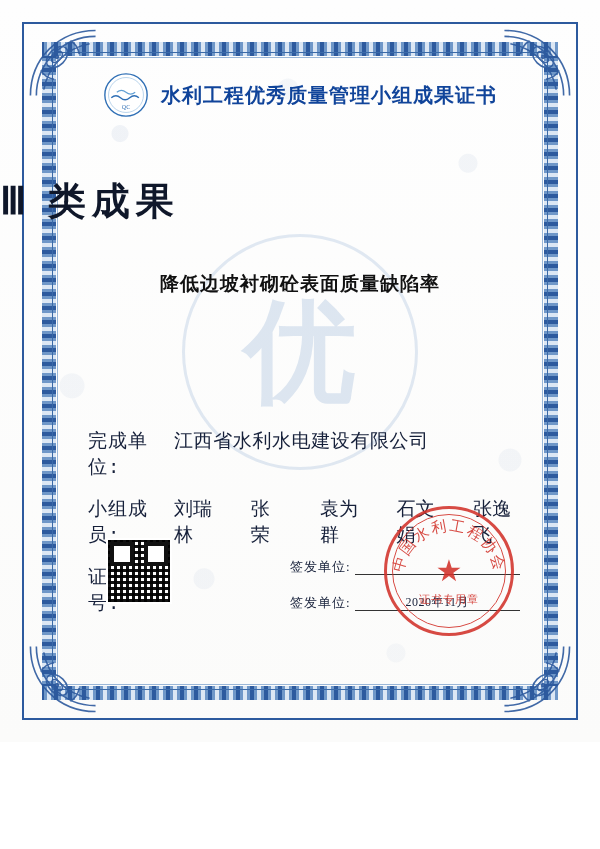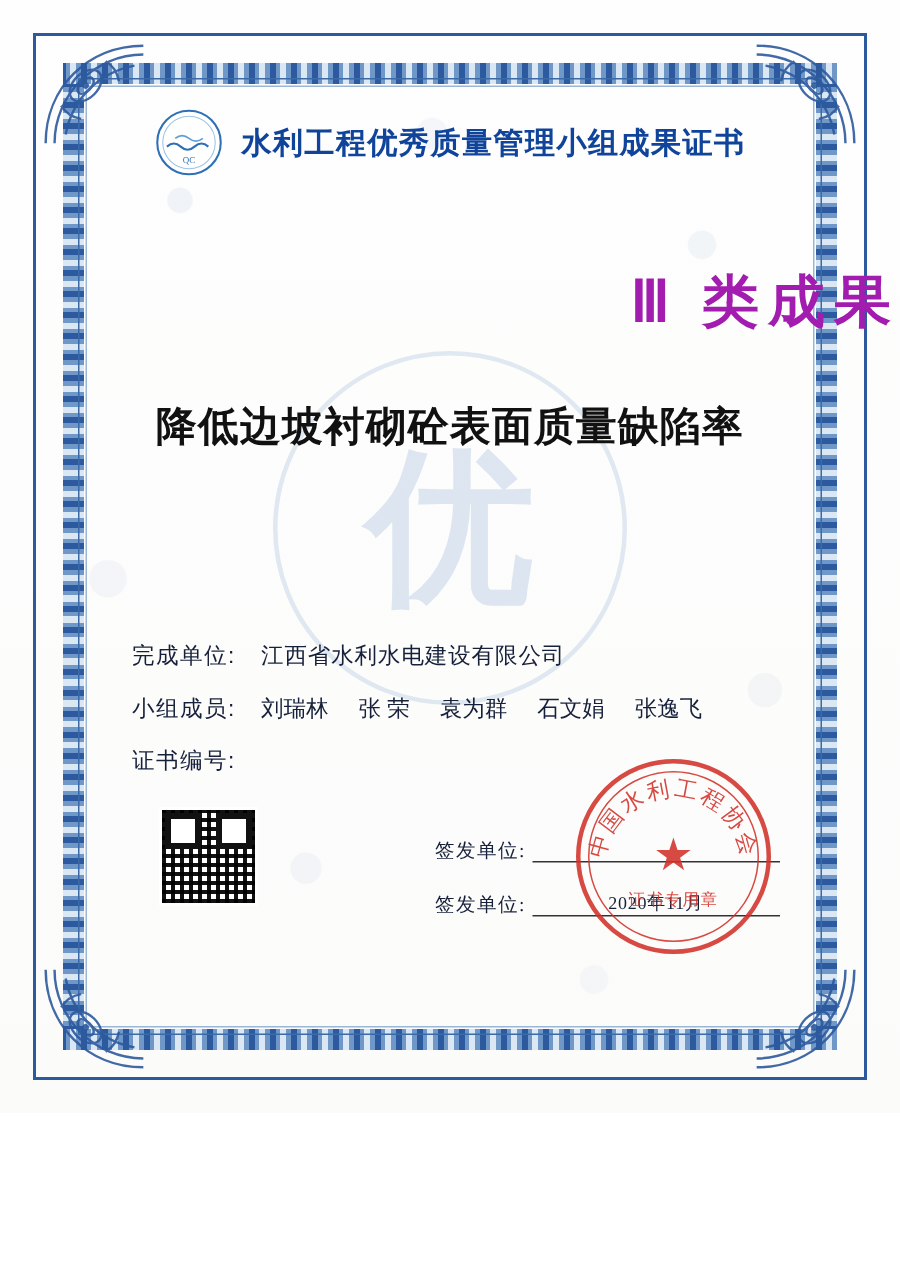--- a/index.html
+++ b/index.html
@@ -127,50 +127,50 @@
     color: #10449a;
     letter-spacing: 1px;
     white-space: nowrap;
   }
 
   
   .grade {
     position: absolute;
     top: 176px;
     left: 0; right: 0;
-    text-align: right;
+    text-align: left;
     font-family: "Liberation Serif", serif;
     font-weight: bold;
     font-size: 38px;
-    color: #a21caf;
+    color: #0f172a;
     letter-spacing: 6px;
   }
 
   
   .project-title {
     position: absolute;
     top: 265px;
     left: 60px; right: 60px;
     text-align: center;
     font-family: "Liberation Serif", serif;
     font-weight: bold;
-    font-size: 27px;
+    font-size: 19px;
     color: #111111;
     letter-spacing: 1px;
     line-height: 38px;
   }
 
   
   .info {
     position: absolute;
     top: 428px;
     left: 88px;
     right: 70px;
-    font-family: Liberation Sans, sans-serif;
-    font-size: 15px;
+    font-family: Liberation Mono, monospace;
+    font-size: 19px;
     color: #16203a;
   }
   .info-row {
     display: flex;
     align-items: flex-start;
     margin-bottom: 16px;
   }
   .info-label {
     width: 86px;
     flex: none;

